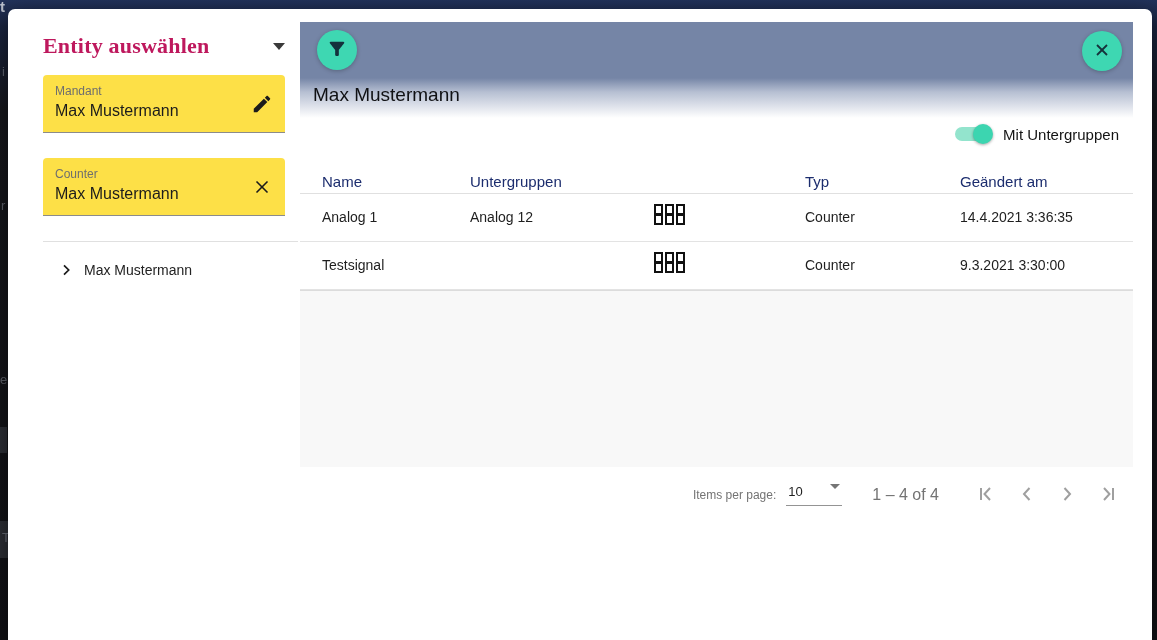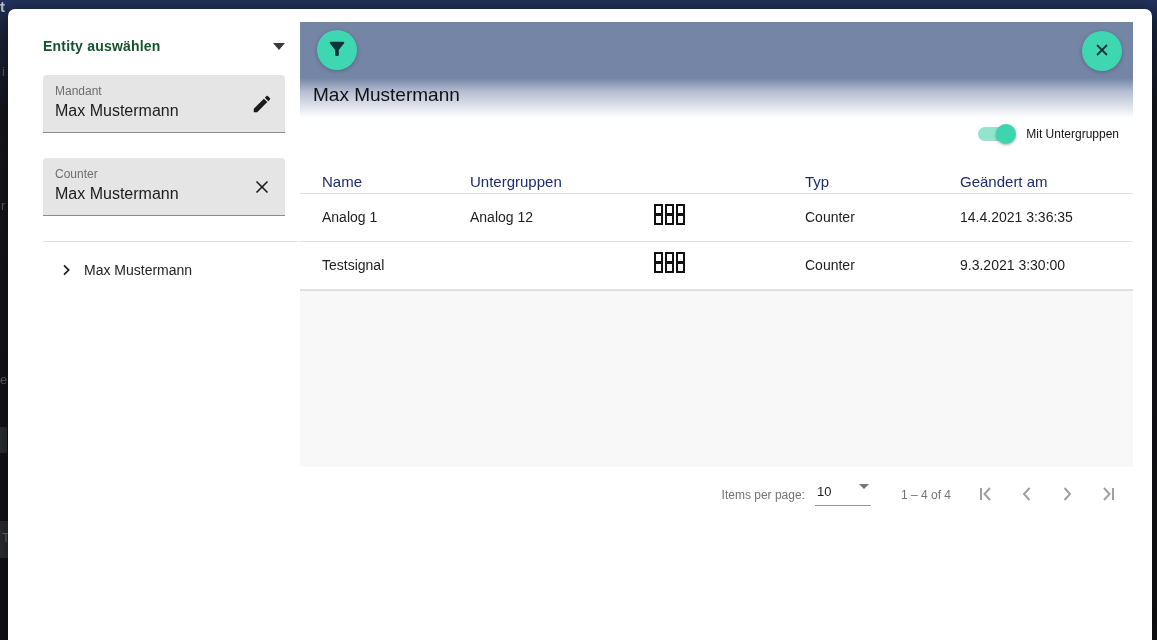--- a/index.html
+++ b/index.html
@@ -22,24 +22,24 @@
 
   .dialog {
     position:absolute; left:8px; top:9px; width:1144px; height:631px;
     background:#ffffff; border-radius:7px 7px 0 0;
     box-shadow:0 6px 24px rgba(0,0,0,.55);
   }
 
   
   .sidebar { position:absolute; left:35px; top:24px; width:250px; }
   .sb-title-row { display:flex; align-items:center; justify-content:space-between; width:242px; height:26px; margin-bottom:16px; }
-  .sb-title { font-size:14px; font-weight:bold; color:#14532d; letter-spacing:.2px; }
+  .sb-title { font-size:22px; font-weight:bold; color:#be185d; letter-spacing:.2px;font-family:Liberation Serif, serif; }
   .caret-down { width:0; height:0; border-left:6px solid transparent; border-right:6px solid transparent; border-top:7px solid #3a3a3a; cursor:pointer; }
   .field {
-    position:relative; width:242px; height:58px; background:#e5e5e5;
+    position:relative; width:242px; height:58px; background:#fde047;
     border-radius:4px 4px 0 0; border-bottom:1px solid #8b8b8b;
     padding:9px 44px 0 12px; margin-bottom:25px; cursor:pointer;
   }
   .field .flabel { font-size:12px; color:#6e6e6e; }
   .field .fvalue { font-size:16px; color:#1c1c1c; margin-top:4px; white-space:nowrap; }
   .field-btn { position:absolute; right:10px; top:17px; width:26px; height:26px; border:none; background:transparent; cursor:pointer; padding:0; }
   .sb-divider { width:255px; height:1px; background:#e0e0e0; margin:14px 0 0 0; }
   .tree-item { display:flex; align-items:center; margin-top:16px; height:24px; cursor:pointer; }
   .tree-item .chev { margin-left:15px; width:16px; height:16px; }
   .tree-item .tlabel { margin-left:10px; font-size:14px; color:#232323; }
@@ -54,37 +54,37 @@
     box-shadow:0 1px 4px rgba(0,0,0,.25);
   }
   .filter-btn { left:17px; top:8px; }
   .close-btn { right:11px; top:9px; }
   .mp-fade { height:40px; background:linear-gradient(180deg,#7585a6 0%, #b6bfd2 35%, #ffffff 100%); }
   .mp-title { position:absolute; left:13px; top:62px; font-size:19px; color:#101114; }
   .mp-controls { height:32px; display:flex; align-items:center; justify-content:flex-end; padding-right:14px; }
   .toggle { position:relative; width:36px; height:20px; margin-right:12px; cursor:pointer; }
   .toggle .track { position:absolute; left:0; top:3px; width:36px; height:14px; border-radius:7px; background:#93e4cd; }
   .toggle .thumb { position:absolute; right:-2px; top:0; width:20px; height:20px; border-radius:50%; background:#3cd5b0; box-shadow:0 1px 3px rgba(0,0,0,.35); }
-  .toggle-label { font-size:12px; color:#141414; }
+  .toggle-label { font-size:15px; color:#141414; }
 
   .grid-row { display:grid; grid-template-columns:148px 175px 160px 155px 1fr; align-items:center; padding:0 22px; }
   .t-head { height:44px; border-bottom:1px solid #e0e0e0; }
   .t-head .hcell { font-size:15px; font-weight:normal; color:#1c2d6e;margin-top:20px; }
   .t-row { height:48px; border-bottom:1px solid #e3e3e3; cursor:pointer; }
   .t-row:last-of-type { border-bottom:none; }
   .t-row .cell { font-size:14px; color:#1e1e1e; line-height:1.25; }
   .cell.icon-cell { padding-left:8px; }
   .mp-gray { height:177px; background:#f8f8f8; border-top:1px solid #dcdcdc; }
 
   .mp-paginator { height:56px; display:flex; align-items:center; justify-content:flex-end; padding-right:6px; color:#737373; }
   .ipp-label { font-size:12px; margin-right:10px; }
   .ipp-select { display:flex; border-bottom:1px solid #949494; width:56px; height:22px; margin-right:30px; cursor:pointer; justify-content:space-between; padding:0 2px 3px 2px; }
   .ipp-value { font-size:13px; color:#1f1f1f; }
   .ipp-caret { width:0; height:0; border-left:5px solid transparent; border-right:5px solid transparent; border-top:5px solid #757575; margin-bottom:2px; }
-  .range-label { font-size:12px; margin-right:16px; }
+  .range-label { font-size:16px; margin-right:28px; }
   .pg-btn { width:40px; height:40px; border:none; background:transparent; cursor:default; display:flex; align-items:center; justify-content:center; padding:0; }
   .pg-btn svg { stroke:#9f9f9f; }
 </style>
 </head>
 <body>
 
 <div class="stage">
 
   <span class="frag f0">t</span>
   <span class="frag f1">i</span>

